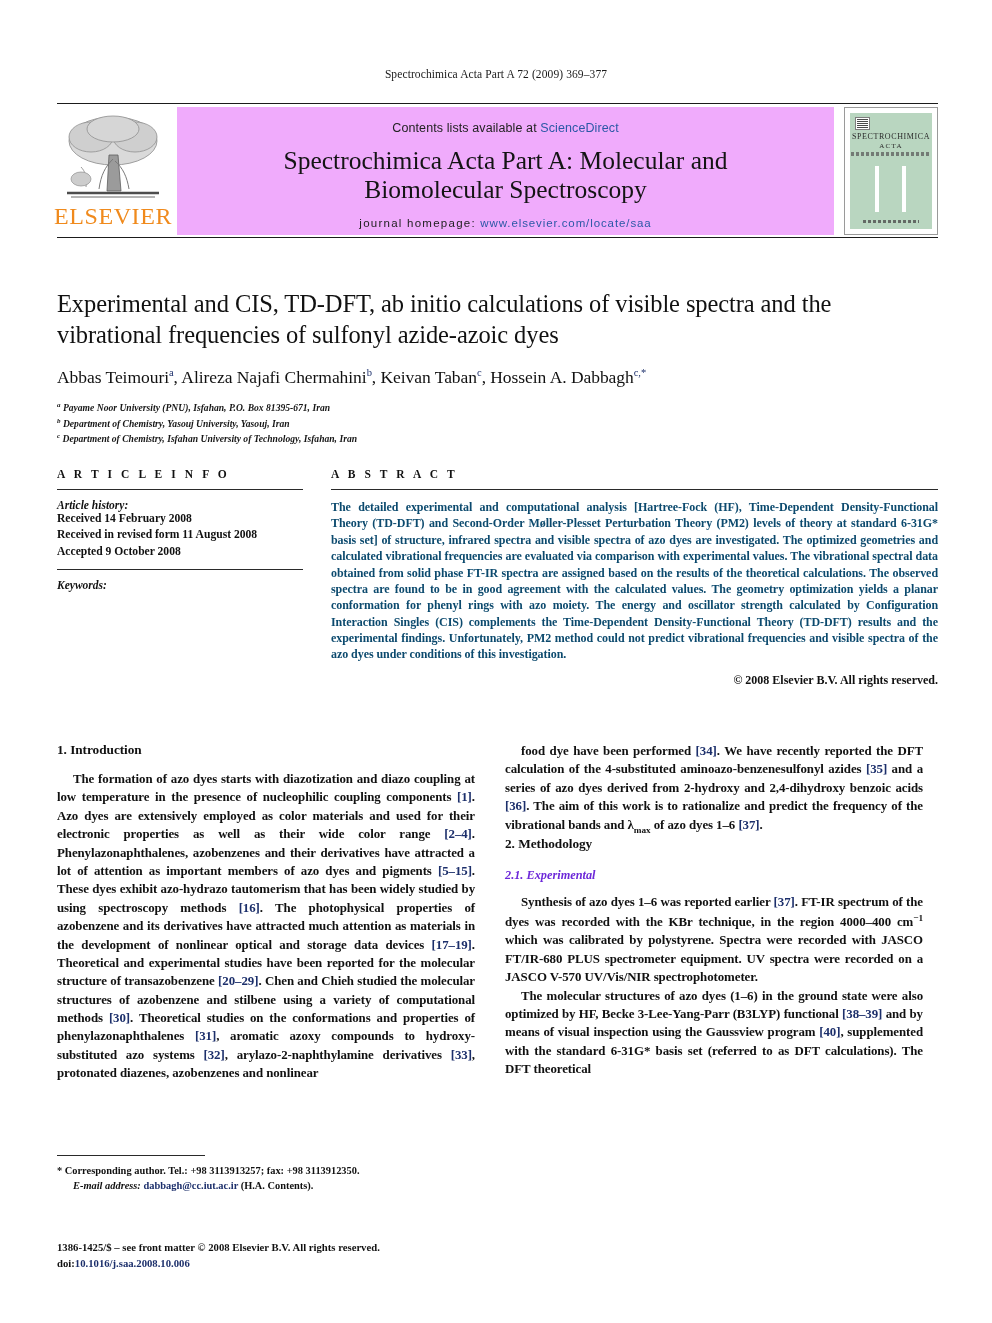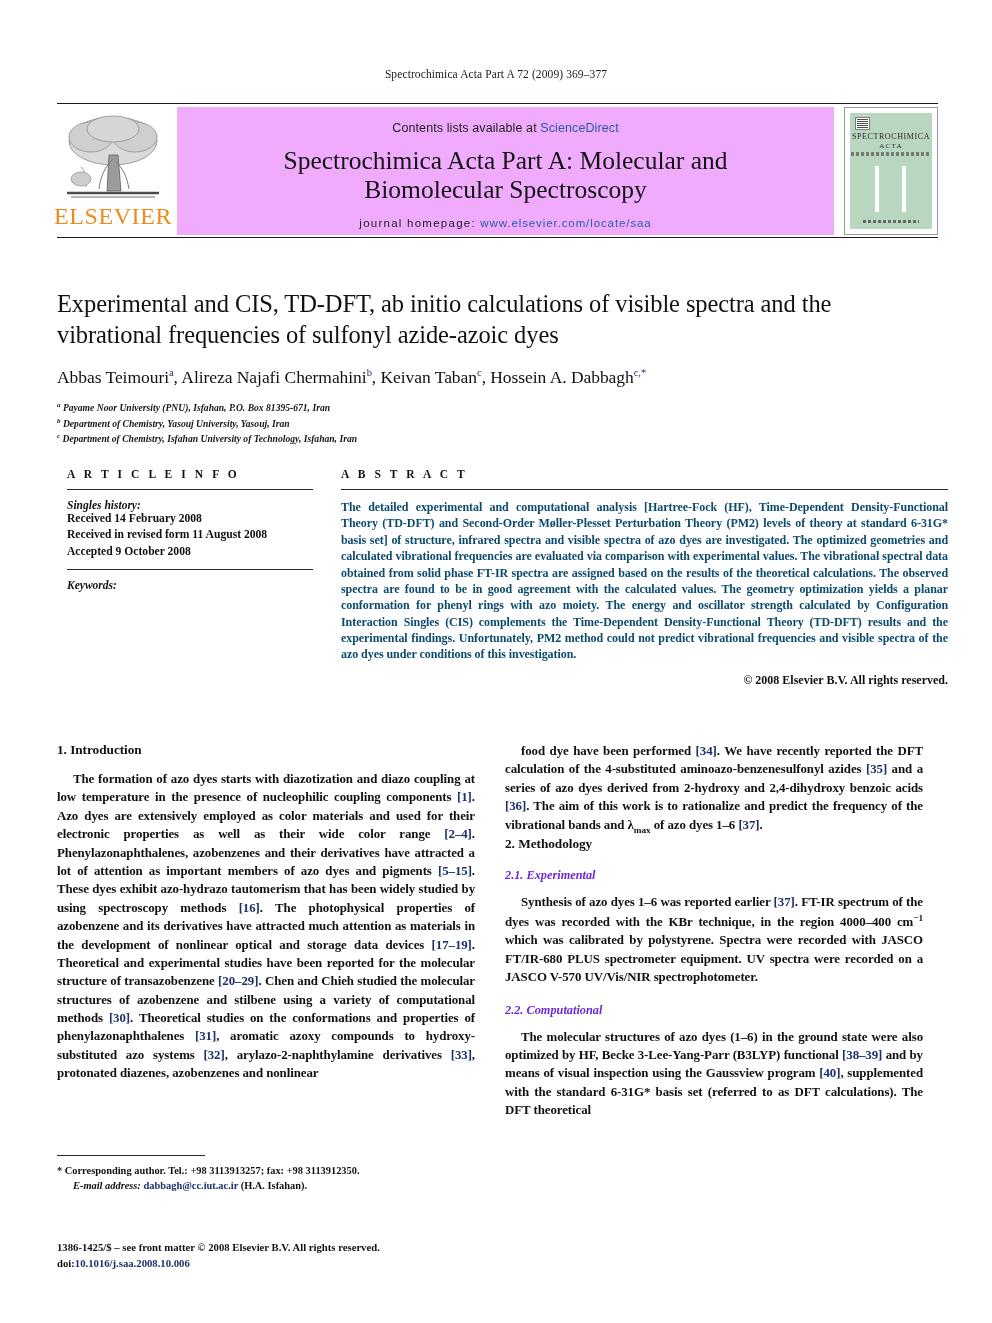--- a/index.html
+++ b/index.html
@@ -219,21 +219,21 @@
     color: #161616;
   }
   .affiliations sup {
     font-size: 7px;
     vertical-align: super;
   }
 
   
   .info-abs {
     position: absolute;
-    left: 67px;
+    left: 57px;
     top: 468px;
     width: 881px;
     display: flex;
   }
   .col-info {
     width: 246px;
     flex: 0 0 246px;
   }
   .col-abs {
     flex: 1 1 auto;
@@ -430,21 +430,21 @@
         <div><sup>b</sup> Department of Chemistry, Yasouj University, Yasouj, Iran</div>
         <div><sup>c</sup> Department of Chemistry, Isfahan University of Technology, Isfahan, Iran</div>
       </div>
   </div>
 
   <div class="info-abs">
 
     <div class="col-info">
       <div class="sec-caps">A R T I C L E  I N F O</div>
       <div class="thin-rule"></div>
-      <div class="info-head">Singles history:</div>
+      <div class="info-head">Article history:</div>
       <div id="history-list">
           <div class="info-line">Received 14 February 2008</div>
           <div class="info-line">Received in revised form 11 August 2008</div>
           <div class="info-line">Accepted 9 October 2008</div>
         </div>
       <div class="thin-rule"></div>
       <div class="info-head">Keywords:</div>
     </div>
 
     <div class="col-abs">
@@ -461,36 +461,35 @@
     <div class="bcol">
       <h2 class="sec">1.  Introduction</h2>
       <p class="para" id="intro-left">The formation of azo dyes starts with diazotization and diazo coupling at low temperature in the presence of nucleophilic coupling components <span class="cite">[1]</span>. Azo dyes are extensively employed as color materials and used for their electronic properties as well as their wide color range <span class="cite">[2–4]</span>. Phenylazonaphthalenes, azobenzenes and their derivatives have attracted a lot of attention as important members of azo dyes and pigments <span class="cite">[5–15]</span>. These dyes exhibit azo-hydrazo tautomerism that has been widely studied by using spectroscopy methods <span class="cite">[16]</span>. The photophysical properties of azobenzene and its derivatives have attracted much attention as materials in the development of nonlinear optical and storage data devices <span class="cite">[17–19]</span>. Theoretical and experimental studies have been reported for the molecular structure of transazobenzene <span class="cite">[20–29]</span>. Chen and Chieh studied the molecular structures of azobenzene and stilbene using a variety of computational methods <span class="cite">[30]</span>. Theoretical studies on the conformations and properties of phenylazonaphthalenes <span class="cite">[31]</span>, aromatic azoxy compounds to hydroxy-substituted azo systems <span class="cite">[32]</span>, arylazo-2-naphthylamine derivatives <span class="cite">[33]</span>, protonated diazenes, azobenzenes and nonlinear</p>
     </div>
 
     <div class="bcol">
       <p class="para" id="intro-right">food dye have been performed <span class="cite">[34]</span>. We have recently reported the DFT calculation of the 4-substituted aminoazo-benzenesulfonyl azides <span class="cite">[35]</span> and a series of azo dyes derived from 2-hydroxy and 2,4-dihydroxy benzoic acids <span class="cite">[36]</span>. The aim of this work is to rationalize and predict the frequency of the vibrational bands and λ<sub style="font-size:.72em">max</sub> of azo dyes <b>1–6</b> <span class="cite">[37]</span>.</p>
       <h2 class="sec spacer-top">2.  Methodology</h2>
       <h3 class="subsec">2.1.  Experimental</h3>
       <p class="para" id="exp-para">Synthesis of azo dyes <b>1–6</b> was reported earlier <span class="cite">[37]</span>. FT-IR spectrum of the dyes was recorded with the KBr technique, in the region 4000–400 cm<sup style="font-size:.72em">−1</sup> which was calibrated by polystyrene. Spectra were recorded with JASCO FT/IR-680 PLUS spectrometer equipment. UV spectra were recorded on a JASCO V-570 UV/Vis/NIR spectrophotometer.</p>
-      <h3 class="subsec">2.2.  Computational</h3>
       <p class="para" id="comp-para">The molecular structures of azo dyes (<b>1–6</b>) in the ground state were also optimized by HF, Becke 3-Lee-Yang-Parr (B3LYP) functional <span class="cite">[38–39]</span> and by means of visual inspection using the Gaussview program <span class="cite">[40]</span>, supplemented with the standard 6-31G* basis set (referred to as DFT calculations). The DFT theoretical</p>
     </div>
 
   </div>
 
   <div class="footnote-zone">
     <div class="fn-rule"></div>
     <div class="fn-line">
       <span>*</span>
       <span>Corresponding author. Tel.: +98 3113913257; fax: +98 3113912350.</span>
     </div>
     <div class="fn-line" style="padding-left:16px;text-indent:0;">
       <span class="ital">E-mail address:</span>
       <span class="email">dabbagh@cc.iut.ac.ir</span>
-      <span>(H.A. Isfahan).</span>
+      <span>(H.A. Contents).</span>
     </div>
   </div>
 
   <div class="issn-block">
     <div>1386-1425/$ – see front matter © 2008 Elsevier B.V. All rights reserved.</div>
     <div>
       <span>doi:</span><span class="doi">10.1016/j.saa.2008.10.006</span>
     </div>
   </div>
 

